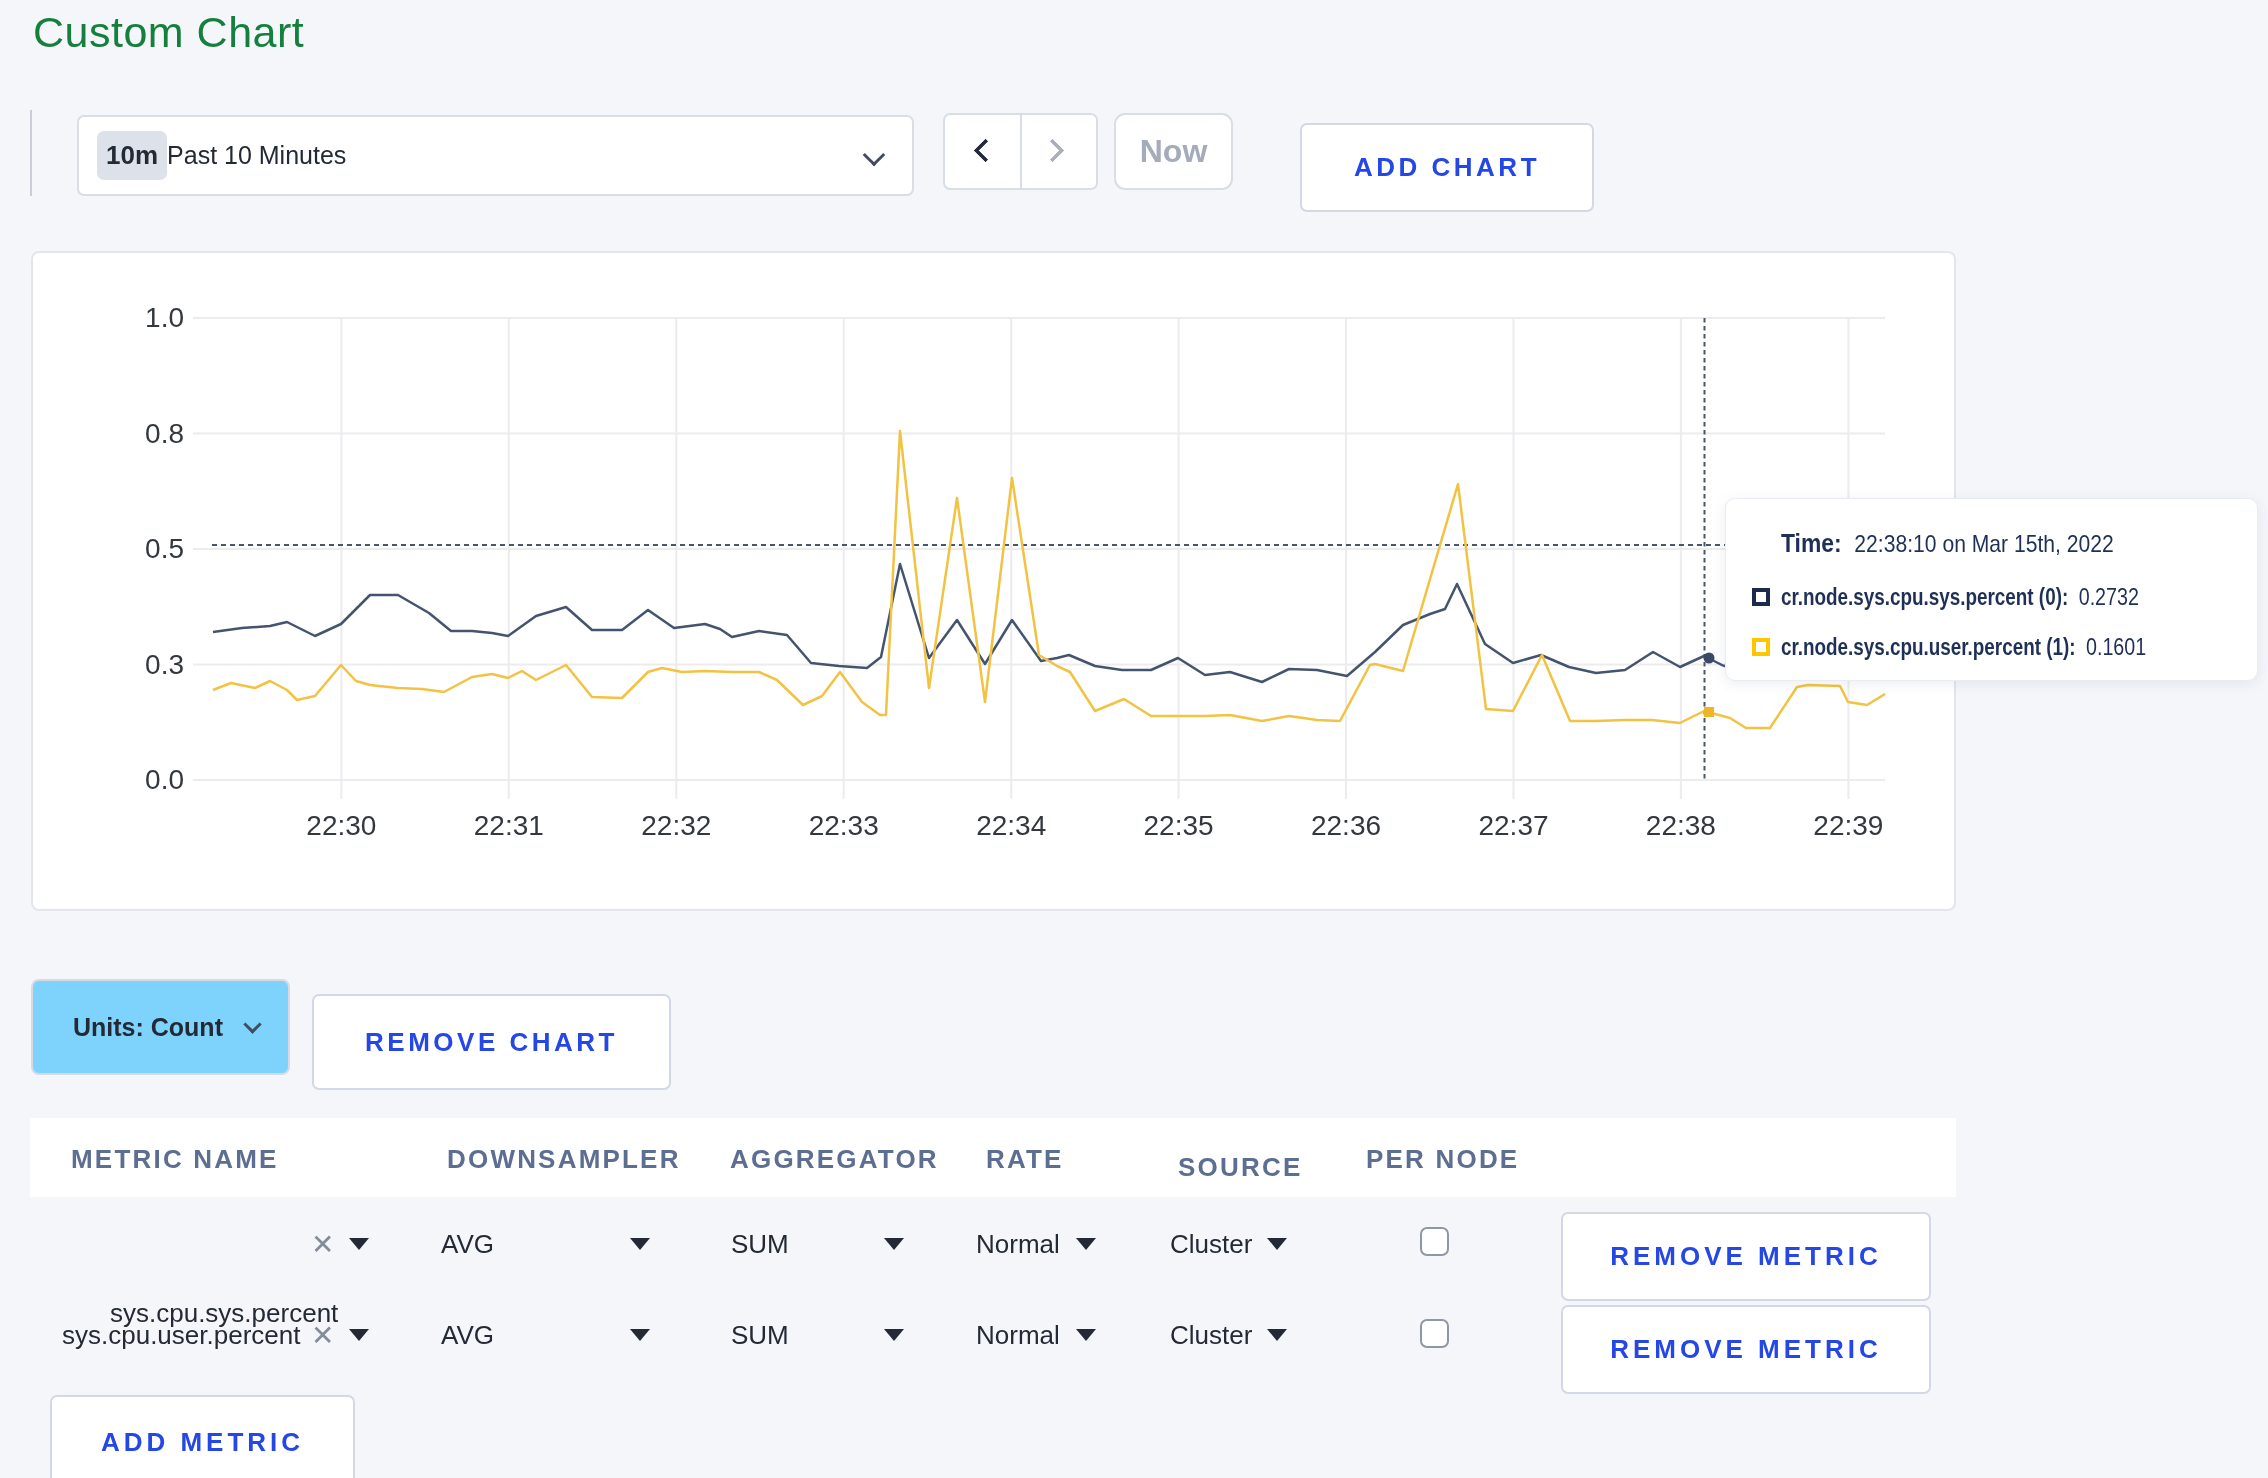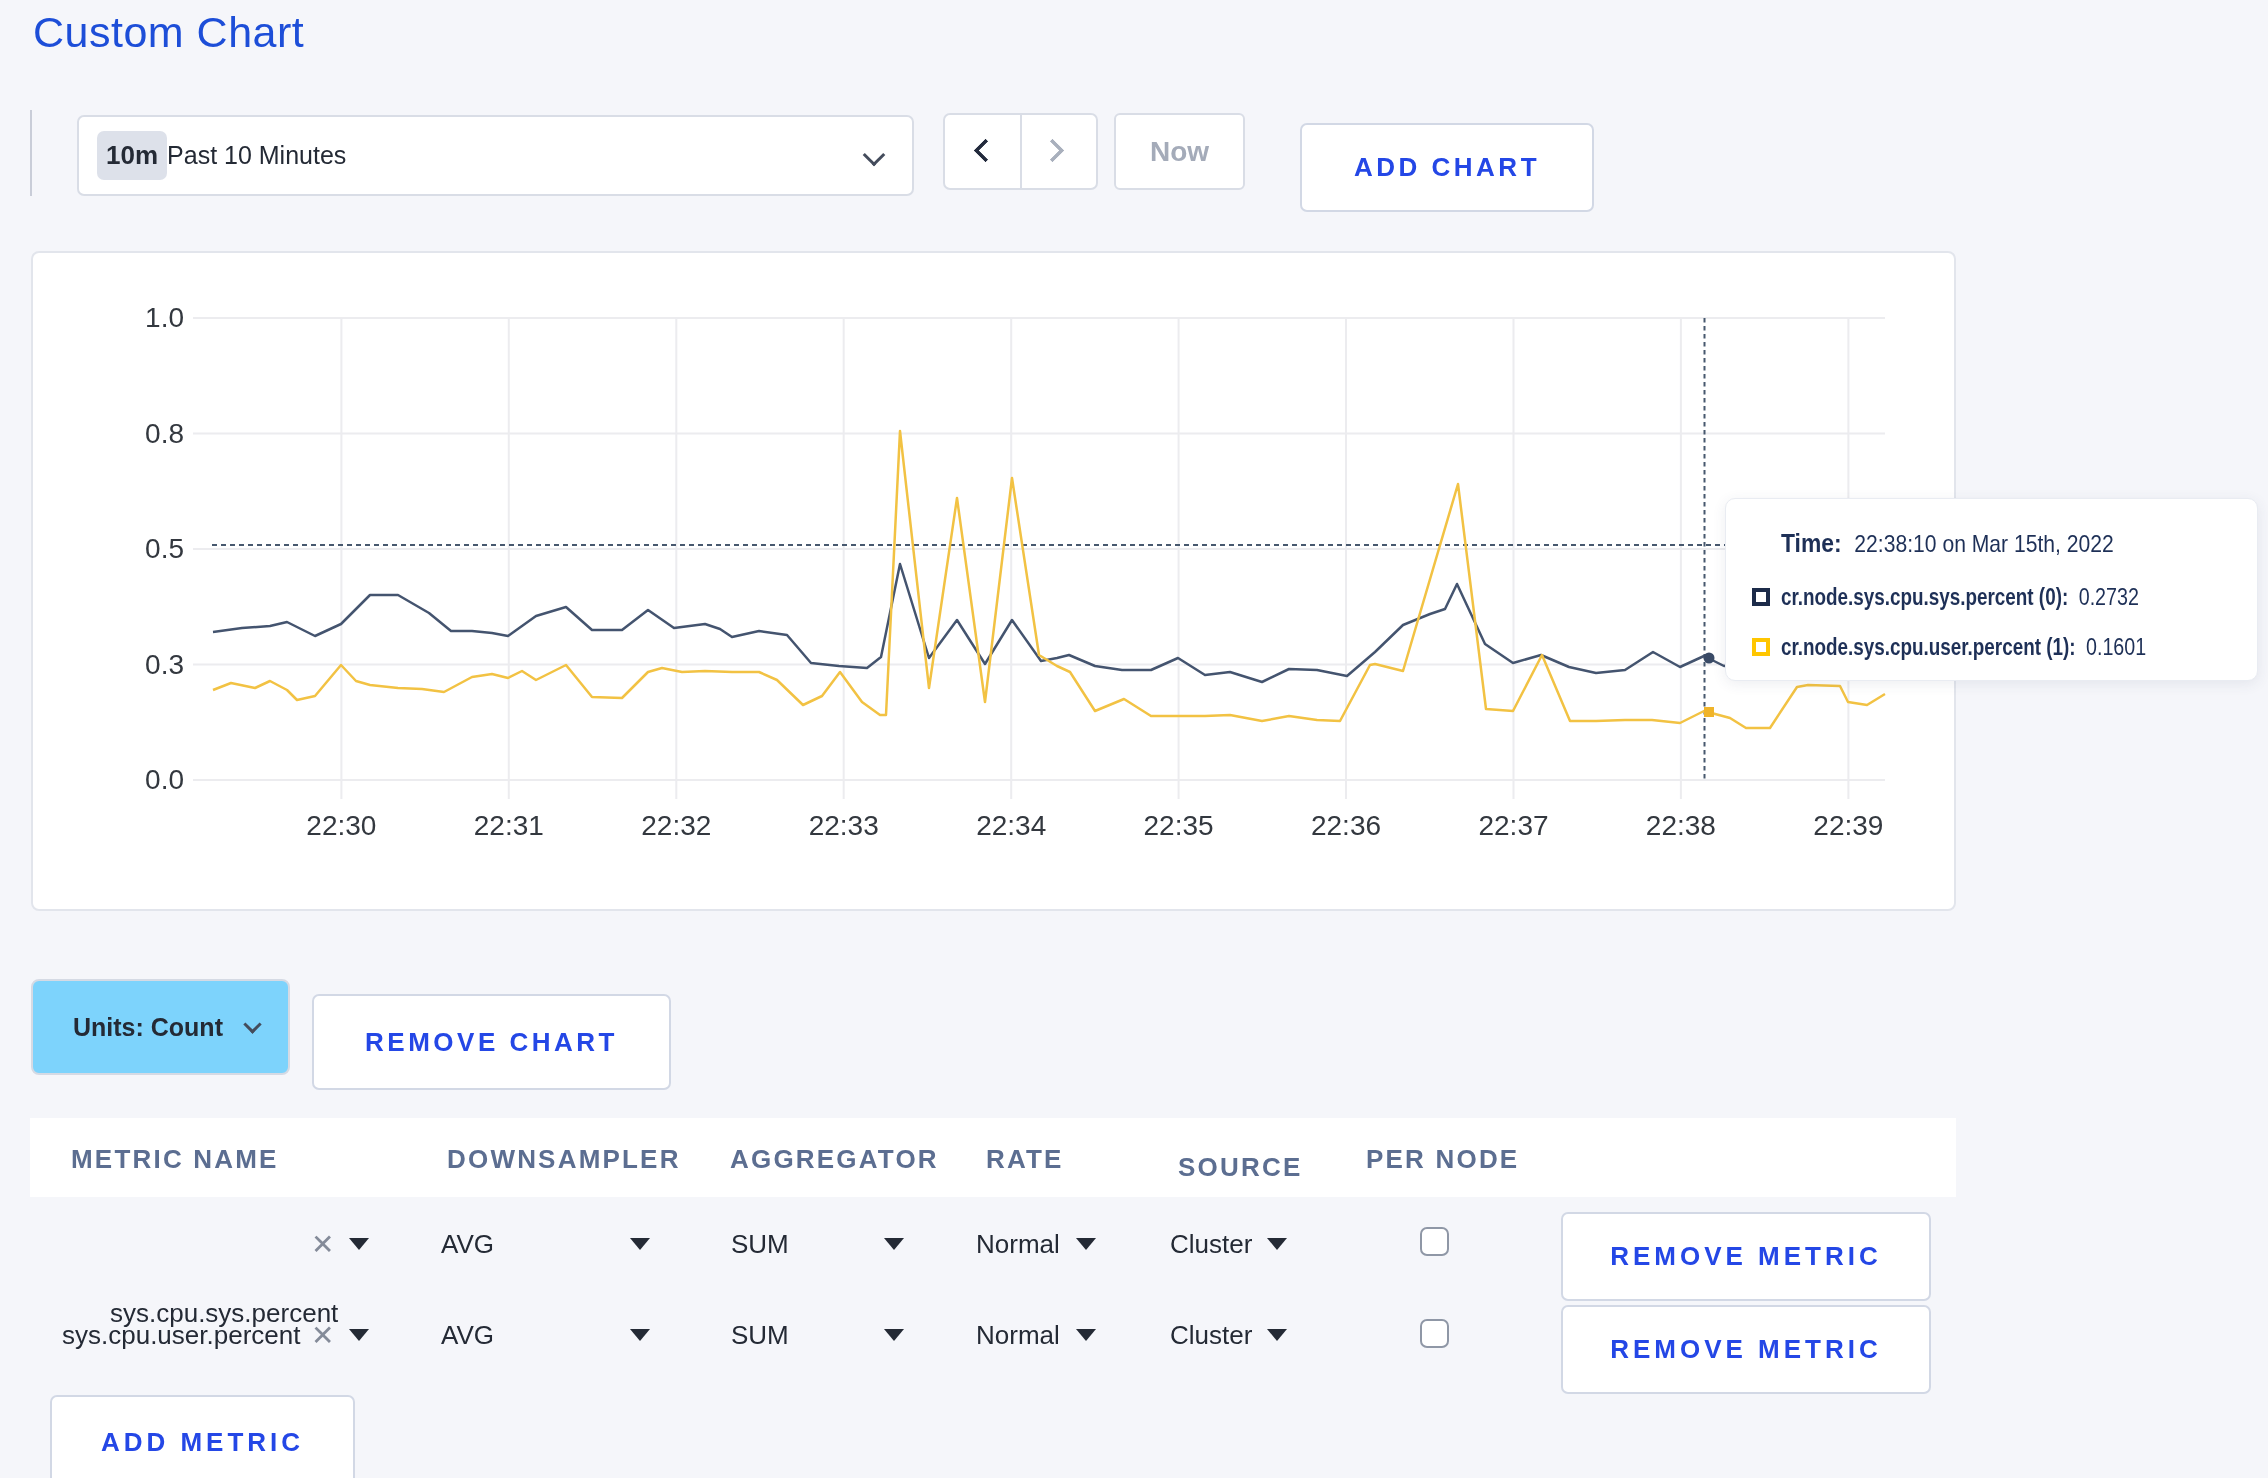--- a/index.html
+++ b/index.html
@@ -6,21 +6,21 @@
   html,body { width:2268px; height:1478px; }
   body {
     position:relative;
     background:#f5f6fa;
     font-family:"Liberation Sans", sans-serif;
     color:#242a35;
     overflow:hidden;
   }
   h1 {
     position:absolute; left:33px; top:8px;
-    font-size:43px; font-weight:500; color:#1d4ed8;
+    font-size:43px; font-weight:500; color:#15803d;
     letter-spacing:0.5px;
   }
   .vline { position:absolute; left:30px; top:110px; width:2px; height:86px; background:#c9cdd8; }
   .dropdown {
     position:absolute; left:77px; top:115px; width:837px; height:81px;
     background:#fff; border:2px solid #d9dde6; border-radius:7px;
     display:flex; align-items:center;
   }
   .badge {
     margin-left:18px;
@@ -46,23 +46,23 @@
     position:absolute; left:32px; top:27px; width:17px; height:17px;
     border-left:4px solid #232b3d; border-bottom:4px solid #232b3d;
     transform:rotate(45deg); border-radius:1px;
   }
   .chev-r {
     position:absolute; left:22px; top:27px; width:17px; height:17px;
     border-right:4px solid #a9b0bd; border-top:4px solid #a9b0bd;
     transform:rotate(45deg); border-radius:1px;
   }
   .btn-now {
-    position:absolute; left:1114px; top:113px; width:131px; height:77px;
-    background:#fff; border:2px solid #d9dde6; border-radius:6px;
-    font-size:28px; color:#a4abb9; font-weight:bold;
+    position:absolute; left:1114px; top:113px; width:119px; height:77px;
+    background:#fff; border:2px solid #d9dde6; border-radius:11px;
+    font-size:32px; color:#a4abb9; font-weight:bold;
     display:flex; align-items:center; justify-content:center;
   }
   .btn-blue {
     background:#fff; border:2px solid #d2d8e5; border-radius:7px;
     color:#2447e6; font-weight:bold;
     display:flex; align-items:center; justify-content:center;margin-top:15px;
   }
   .btn-addchart {
     position:absolute; left:1300px; top:108px; width:294px; height:89px;
     font-size:26px; letter-spacing:3.5px;

